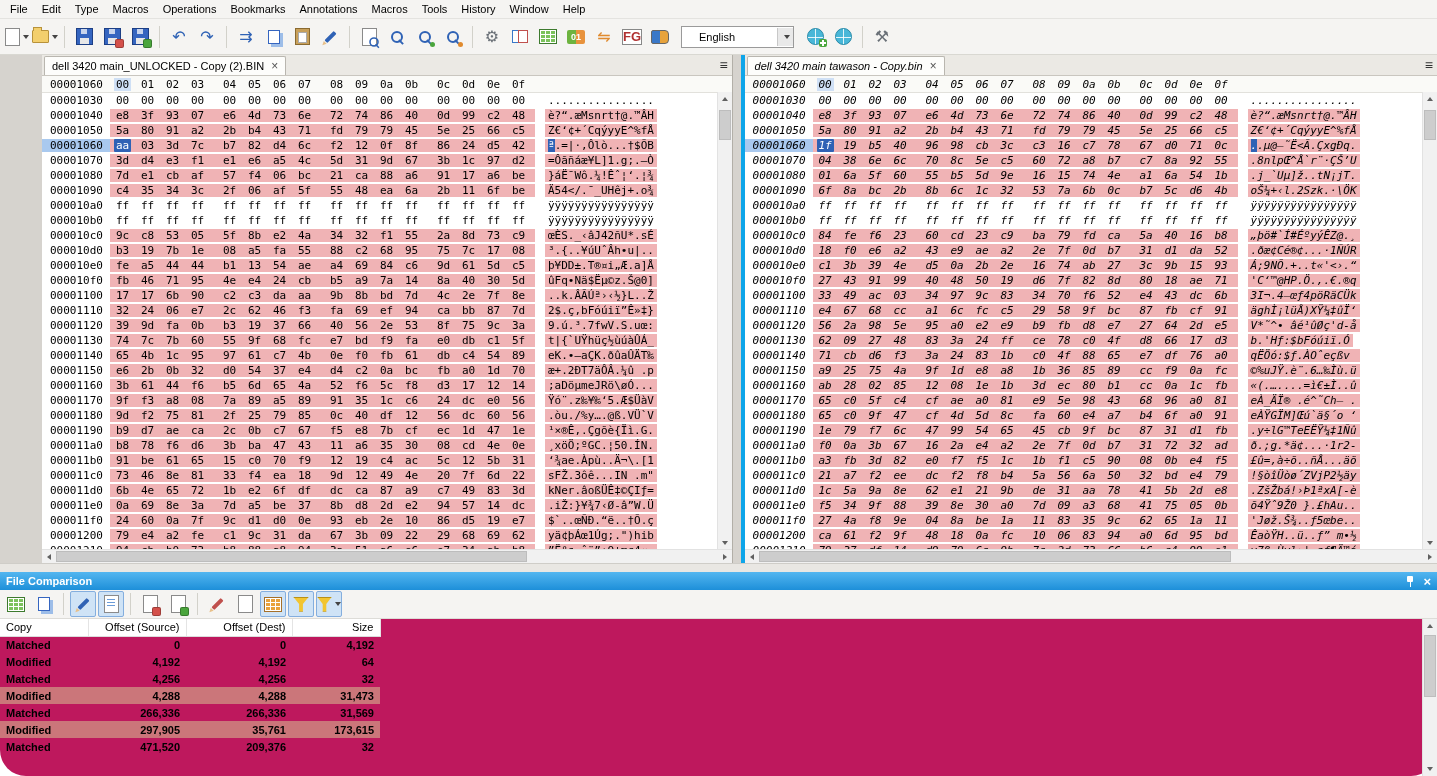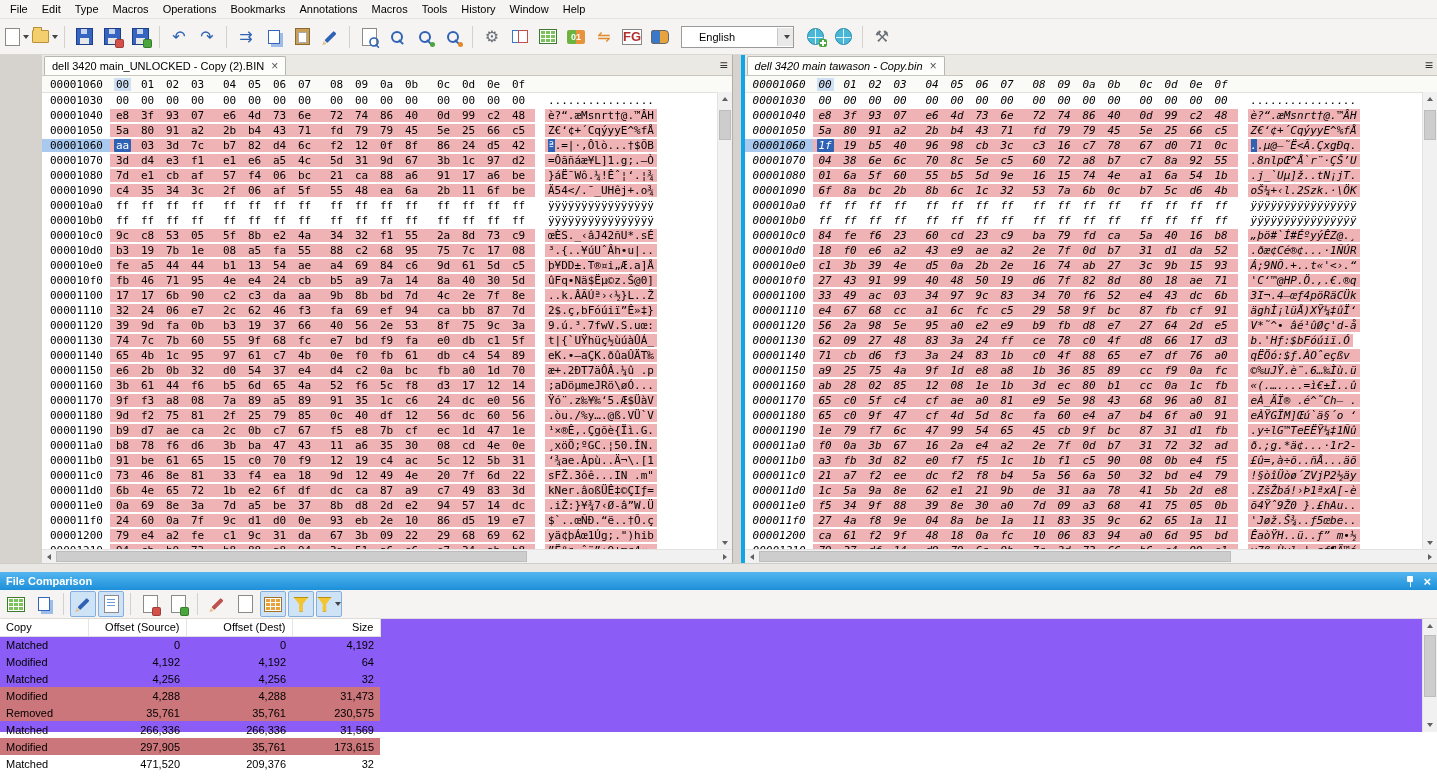--- a/index.html
+++ b/index.html
@@ -89,35 +89,35 @@
   .tri-dn{width:0;height:0;border-left:3px solid transparent;border-right:3px solid transparent;border-top:4px solid #606060;}
   .tri-l{width:0;height:0;border-top:3px solid transparent;border-bottom:3px solid transparent;border-right:4px solid #606060;}
   .tri-r{width:0;height:0;border-top:3px solid transparent;border-bottom:3px solid transparent;border-left:4px solid #606060;}
   .hs{position:absolute;left:0;right:0;bottom:0;height:13px;background:#f1f1f1;border-top:1px solid #e2e2e2;}
   .hbtn{position:absolute;top:0;bottom:0;width:14px;display:flex;align-items:center;justify-content:center;}
   .hbtn.l{left:0;} .hbtn.r{right:0;}
   .hth{position:absolute;top:1px;bottom:1px;left:14px;width:68%;background:#cdcdcd;border:1px solid #bdbdbd;}
   
   .split{height:8px;background:#e9e7e3;border-top:1px solid #cfcdc8;}
   
-  .bottom{height:160px;position:relative;background:#8b5cf6;}
+  .bottom{height:204px;position:relative;background:#be185d;border-radius:26px;}
   .ptitle{height:18px;background:linear-gradient(#53b6f0,#1d8fd9);color:#fff;font-weight:bold;display:flex;align-items:center;justify-content:space-between;padding:0 6px;}
   .pticons{display:flex;align-items:center;gap:8px;}
   .pin{width:10px;height:12px;position:relative;display:inline-block;}
   .pin::before{content:"";position:absolute;left:2px;top:1px;width:6px;height:6px;background:#fff;border-radius:1px;}
   .pin::after{content:"";position:absolute;left:4.5px;top:7px;width:1.5px;height:5px;background:#fff;}
   .pclose{color:#fff;font-size:13px;font-weight:bold;line-height:1;}
   .ptoolbar{height:28px;background:#f5f4f2;border-bottom:1px solid #dddcd8;display:flex;align-items:center;padding:0 3px;gap:2px;}
   .cmpwrap{position:relative;height:157px;overflow:hidden;}
   table.cmp{border-collapse:collapse;table-layout:fixed;width:380px;}
   table.cmp col.c0{width:88px;} table.cmp col.c1{width:98px;} table.cmp col.c2{width:106px;} table.cmp col.c3{width:88px;}
   table.cmp th{font-weight:normal;text-align:right;border-right:1px solid #e4e4e4;border-bottom:1px solid #dcdcdc;padding:2px 6px;height:12px;background:#fff;}
   table.cmp th.type{text-align:left;}
   table.cmp tr{height:17px;}
-  table.cmp td{padding:0 6px;text-align:right;}
+  table.cmp td{padding:0 6px;text-align:right;font-weight:bold;}
   table.cmp td.type{text-align:left;}
   table.cmp tr.hl td{background:#cb767a;}
   .vs2{position:absolute;top:47px;right:0;bottom:0;width:14px;background:#f1f1f1;border-left:1px solid #e2e2e2;}
   .vs2 .vth{top:16px;height:60px;}
 </style>
 </head>
 <body>
 
 <div class="menubar">
     <span class="mi">File</span>
@@ -1792,26 +1792,20 @@
             <td class="num">4,256</td>
             <td class="num">4,256</td>
             <td class="num">32</td>
           </tr>
           <tr class="hl">
             <td class="type">Modified</td>
             <td class="num">4,288</td>
             <td class="num">4,288</td>
             <td class="num">31,473</td>
           </tr>
-          <tr class="hl">
-            <td class="type">Removed</td>
-            <td class="num">35,761</td>
-            <td class="num">35,761</td>
-            <td class="num">230,575</td>
-          </tr>
           <tr>
             <td class="type">Matched</td>
             <td class="num">266,336</td>
             <td class="num">266,336</td>
             <td class="num">31,569</td>
           </tr>
           <tr class="hl">
             <td class="type">Modified</td>
             <td class="num">297,905</td>
             <td class="num">35,761</td>

